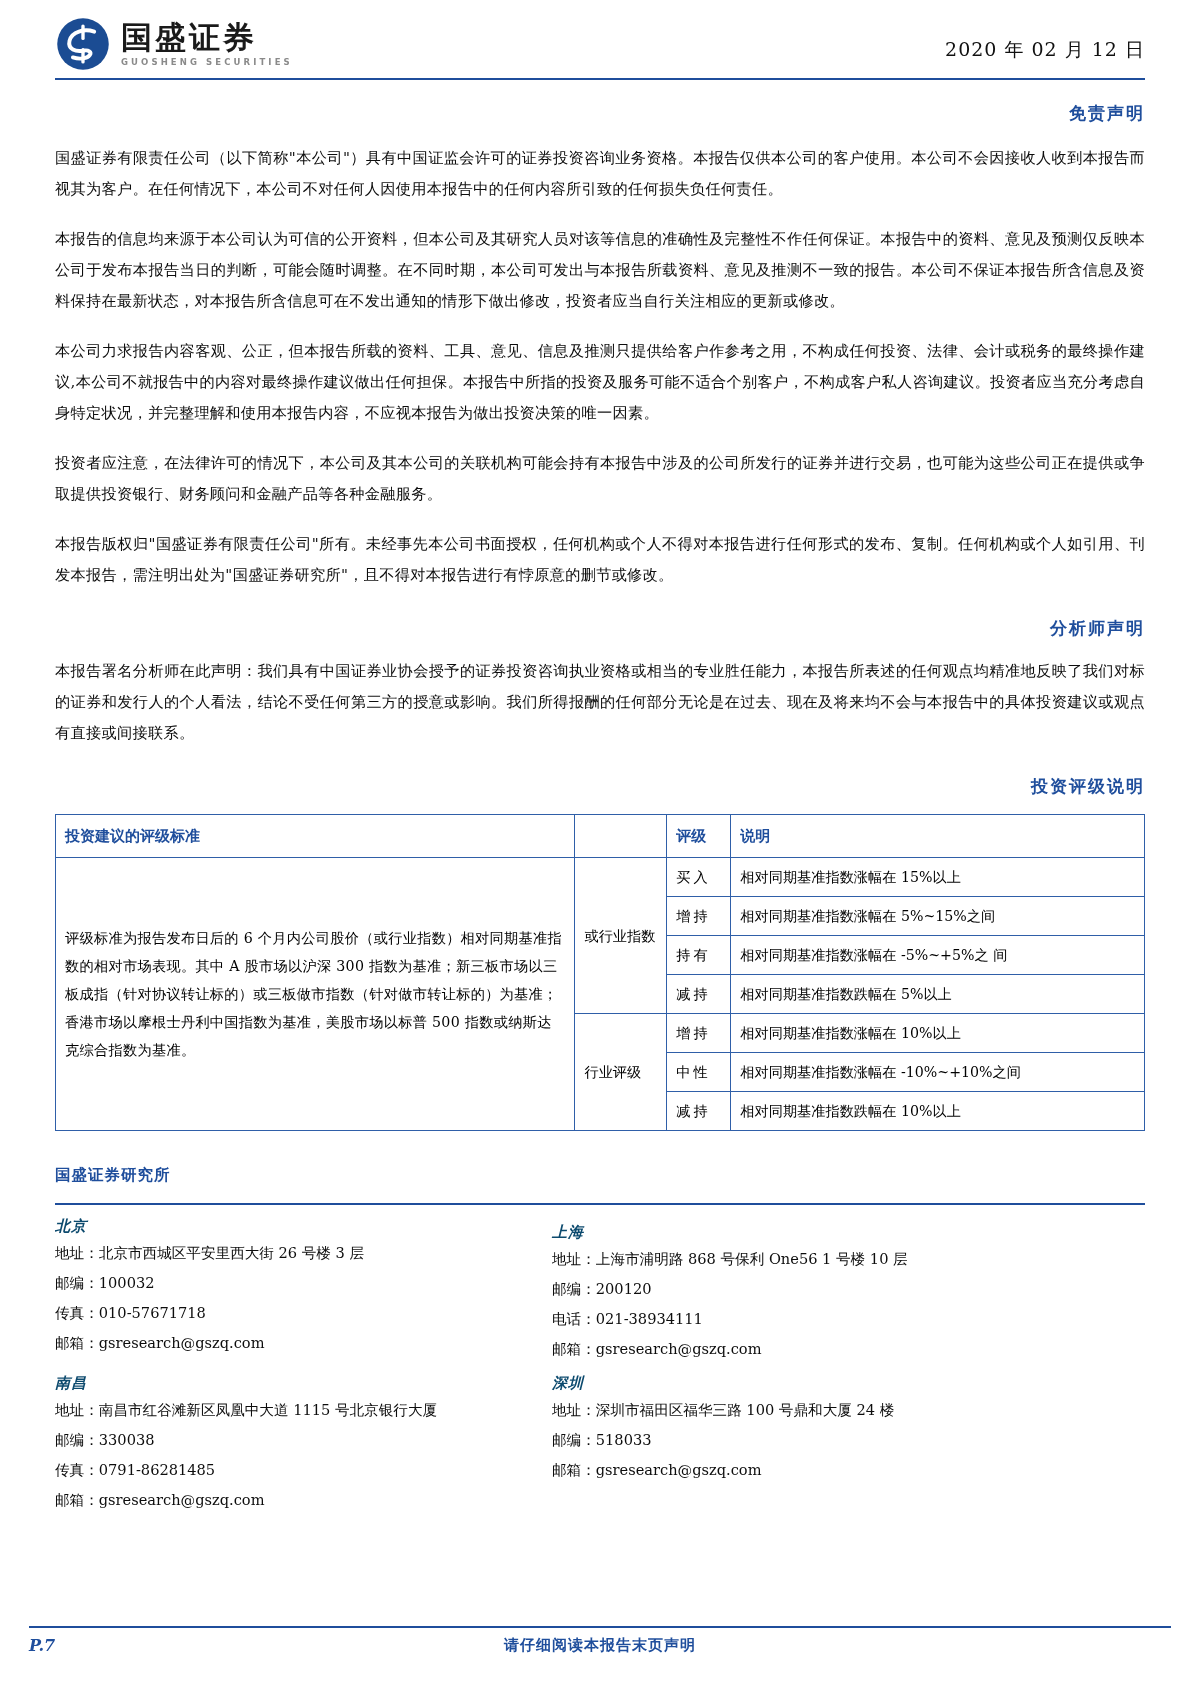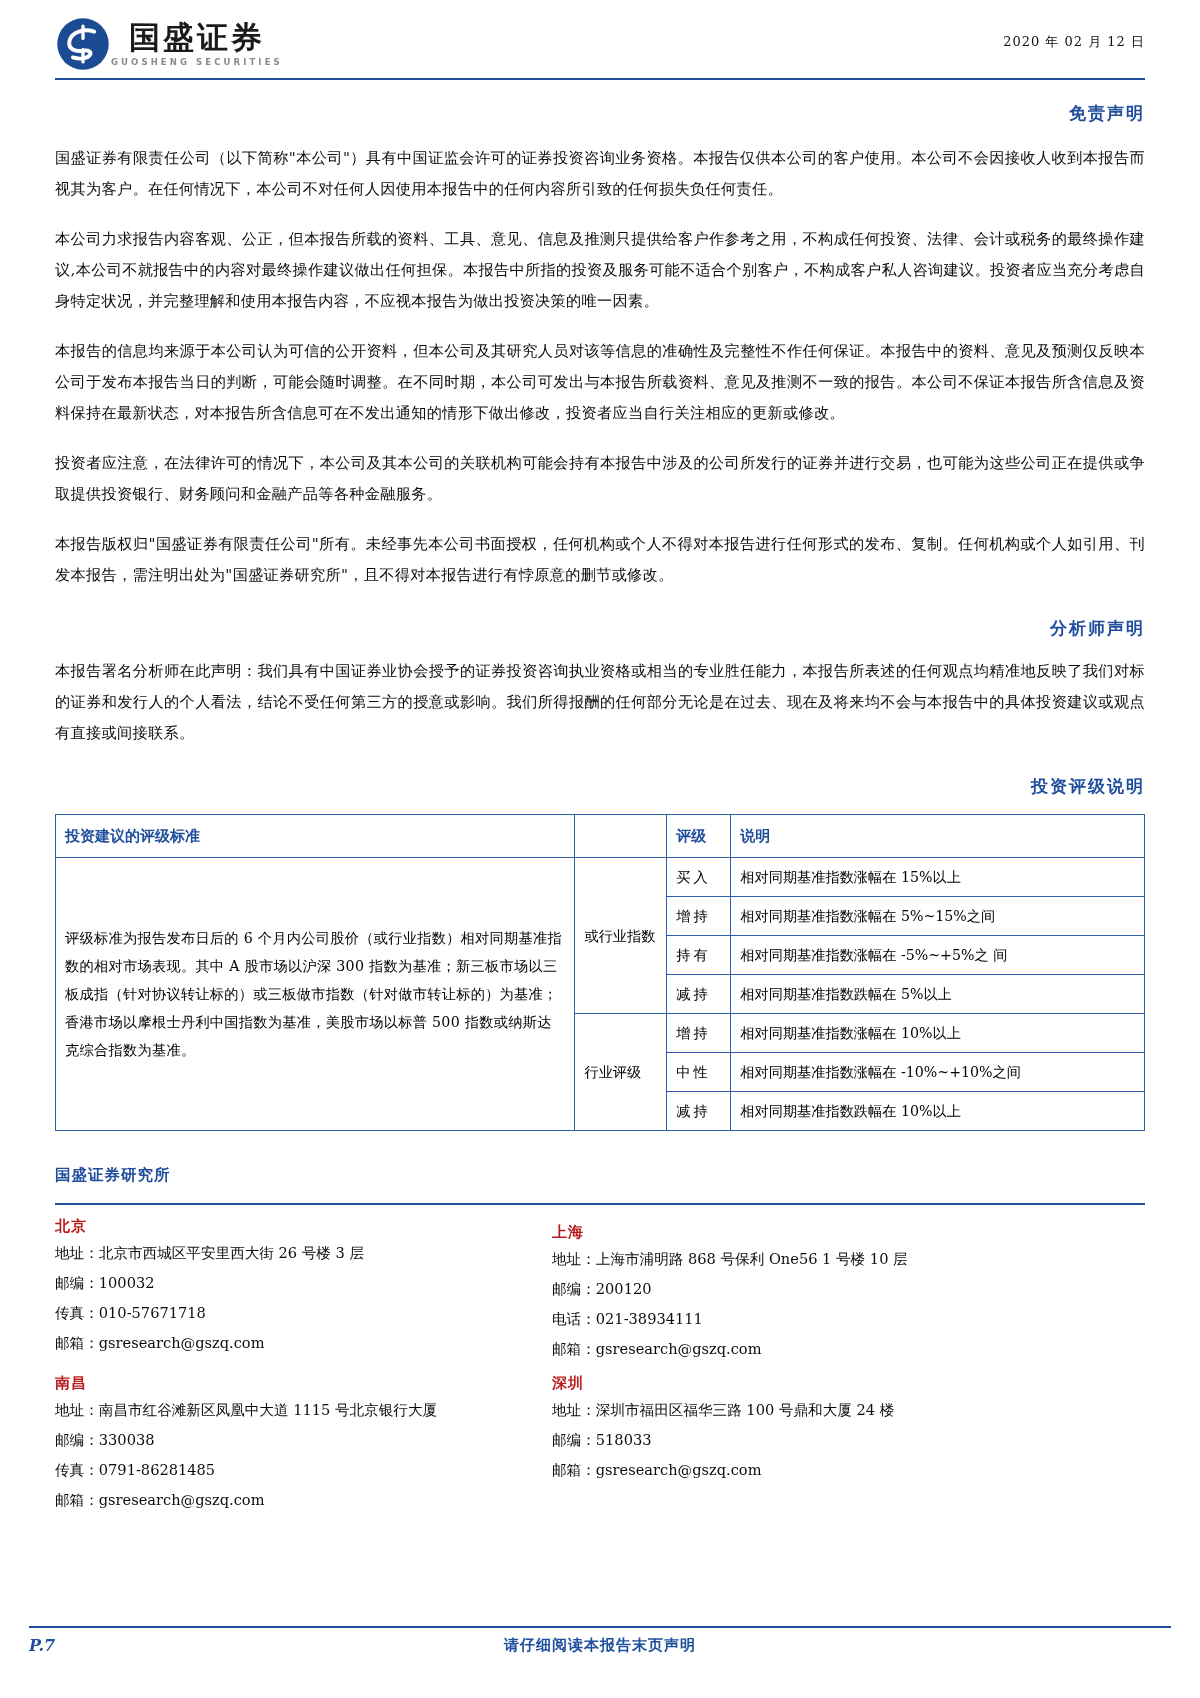--- a/index.html
+++ b/index.html
@@ -24,46 +24,45 @@
     position: relative;
     height: 78px;
     padding: 0 55px 0 55px;
     display: flex;
     align-items: flex-end;
     justify-content: space-between;
   }
   .brand {
     display: flex;
     align-items: center;
-    gap: 0;
+    gap: 10px;
     padding-bottom: 6px;
-    text-align: center;
   }
   .brand-mark { width: 56px; height: 56px; flex: 0 0 56px; }
   .brand-text { display: flex; flex-direction: column; justify-content: center; }
   .brand-cn {
     font-family: "DejaVu Serif", "Liberation Serif", serif;
     font-size: 31px;
     font-weight: bold;
     letter-spacing: 3px;
     color: #1a1a1a;
     line-height: 1.05;
   }
   .brand-en {
     font-size: 8.5px;
     letter-spacing: 3.1px;
     color: #8a8a8a;
     margin-top: 3px;
     font-weight: bold;
   }
   .header-date {
     font-family: "DejaVu Serif", "Liberation Serif", serif;
-    font-size: 13px;
+    font-size: 19px;
     color: #111;
-    padding-bottom: 27px;
+    padding-bottom: 15px;
     letter-spacing: 1px;
   }
   .header-rule {
     margin: 0 55px;
     border-top: 2.5px solid #1F4E9C;
   }
 
   
   .content { padding: 0 55px; }
 
@@ -148,26 +147,27 @@
     display: inline-block;
   }
   .inst-rule { border-top: 2.5px solid #1F4E9C; margin-top: 1px; }
   .contact-grid {
     display: grid;
     grid-template-columns: 497px 1fr;
     column-gap: 0px;
     margin-top: 12px;
   }
   .city {
-    color: #b91c1c;
+    color: #0c4a6e;
     font-family: "DejaVu Serif", "Liberation Serif", serif;
     font-weight: bold;
     font-size: 15px;
     letter-spacing: 1px;
     margin-bottom: 2px;
+    font-style: italic;
   }
   .cline {
     font-family: "DejaVu Serif", "Liberation Serif", serif;
     font-size: 14.6px;
     line-height: 30px;
     color: #0d0d0d;
     white-space: nowrap;
   }
   .office { margin-bottom: 4px; }
   .office + .office { margin-top: 6px; }
@@ -225,22 +225,22 @@
       </span>
     </div>
     <div class="header-date">2020 年 02 月 12 日</div>
   </div>
   <div class="header-rule"></div>
 
   <div class="content">
 
     <div class="sec-title">免责声明</div>
     <p class="body">国盛证券有限责任公司（以下简称"本公司"）具有中国证监会许可的证券投资咨询业务资格。本报告仅供本公司的客户使用。本公司不会因接收人收到本报告而视其为客户。在任何情况下，本公司不对任何人因使用本报告中的任何内容所引致的任何损失负任何责任。</p>
+    <p class="body">本报告的信息均来源于本公司认为可信的公开资料，但本公司及其研究人员对该等信息的准确性及完整性不作任何保证。本报告中的资料、意见及预测仅反映本公司于发布本报告当日的判断，可能会随时调整。在不同时期，本公司可发出与本报告所载资料、意见及推测不一致的报告。本公司不保证本报告所含信息及资料保持在最新状态，对本报告所含信息可在不发出通知的情形下做出修改，投资者应当自行关注相应的更新或修改。</p>
     <p class="body">本公司力求报告内容客观、公正，但本报告所载的资料、工具、意见、信息及推测只提供给客户作参考之用，不构成任何投资、法律、会计或税务的最终操作建议,本公司不就报告中的内容对最终操作建议做出任何担保。本报告中所指的投资及服务可能不适合个别客户，不构成客户私人咨询建议。投资者应当充分考虑自身特定状况，并完整理解和使用本报告内容，不应视本报告为做出投资决策的唯一因素。</p>
-    <p class="body">本报告的信息均来源于本公司认为可信的公开资料，但本公司及其研究人员对该等信息的准确性及完整性不作任何保证。本报告中的资料、意见及预测仅反映本公司于发布本报告当日的判断，可能会随时调整。在不同时期，本公司可发出与本报告所载资料、意见及推测不一致的报告。本公司不保证本报告所含信息及资料保持在最新状态，对本报告所含信息可在不发出通知的情形下做出修改，投资者应当自行关注相应的更新或修改。</p>
     <p class="body">投资者应注意，在法律许可的情况下，本公司及其本公司的关联机构可能会持有本报告中涉及的公司所发行的证券并进行交易，也可能为这些公司正在提供或争取提供投资银行、财务顾问和金融产品等各种金融服务。</p>
     <p class="body">本报告版权归"国盛证券有限责任公司"所有。未经事先本公司书面授权，任何机构或个人不得对本报告进行任何形式的发布、复制。任何机构或个人如引用、刊发本报告，需注明出处为"国盛证券研究所"，且不得对本报告进行有悖原意的删节或修改。</p>
 
     <div class="sec-title tight">分析师声明</div>
     <p class="body">本报告署名分析师在此声明：我们具有中国证券业协会授予的证券投资咨询执业资格或相当的专业胜任能力，本报告所表述的任何观点均精准地反映了我们对标的证券和发行人的个人看法，结论不受任何第三方的授意或影响。我们所得报酬的任何部分无论是在过去、现在及将来均不会与本报告中的具体投资建议或观点有直接或间接联系。</p>
 
     <div class="sec-title tight">投资评级说明</div>
 
     <table class="rating">
       <colgroup>

